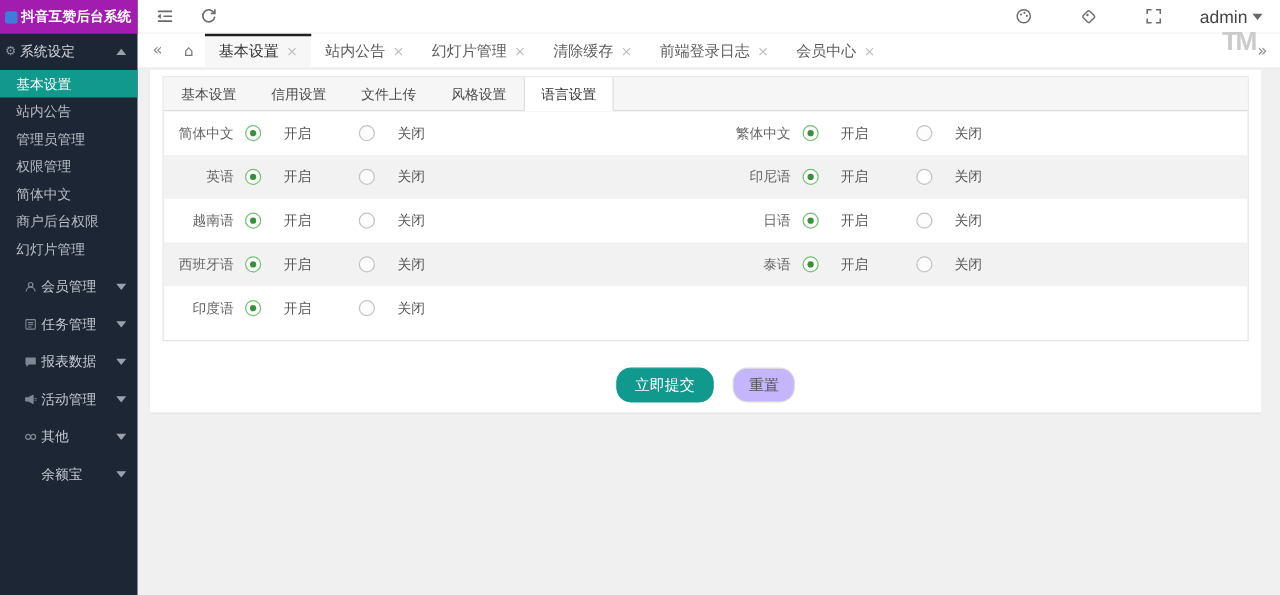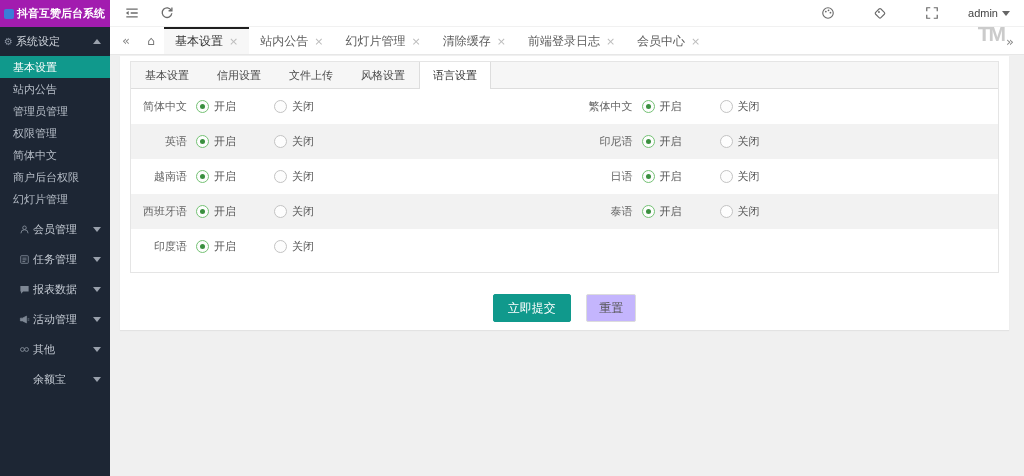--- a/index.html
+++ b/index.html
@@ -26,21 +26,21 @@
   .gicon{width:11px;height:11px;flex:0 0 auto;color:#7e8794;display:inline-flex;}
   .gicon svg{width:11px;height:11px;}
   .gicon.empty{visibility:hidden;}
 
   
   .topbar{position:absolute;left:110px;top:0;right:0;height:27px;background:#fff;border-bottom:1px solid #f1f1f1;display:flex;align-items:center;padding:0 14px 0 14px;}
   .hicon{width:15px;height:15px;color:#6b6b6b;display:inline-flex;align-items:center;justify-content:center;cursor:pointer;}
   .hicon svg{width:14px;height:14px;}
   .hicon + .hicon{margin-left:20px;}
   .topbar-right{margin-left:auto;display:flex;align-items:center;gap:17px;}
-  .admin{display:flex;align-items:center;gap:4px;color:#444;font-size:11px;cursor:pointer;margin-left:12px;}
+  .admin{display:flex;align-items:center;gap:4px;color:#444;font-size:14px;cursor:pointer;margin-left:12px;}
   .admin .caret-down{border-top-color:#666;margin-left:0;}
 
   
   .tabbar{position:absolute;left:110px;top:27px;right:0;height:28px;background:#fff;border-bottom:1px solid #e7e7e7;display:flex;align-items:stretch;padding-left:4px;}
   .tb-ctl{width:24px;display:flex;align-items:center;justify-content:center;color:#888;font-size:13px;cursor:pointer;}
   .tb-home{width:26px;display:flex;align-items:center;justify-content:center;color:#777;font-size:12px;cursor:pointer;}
   .tb-tab{display:flex;align-items:center;padding:0 11px;color:#5c5c5c;font-size:12px;cursor:pointer;white-space:nowrap;gap:6px;border-top:2px solid transparent;}
   .tb-tab .x{color:#bcbcbc;font-size:11px;}
   .tb-tab.active{background:#f7f7f7;border-top:2px solid #1f1f1f;color:#333;}
   .tb-fwd{position:absolute;right:10px;top:0;height:28px;display:flex;align-items:center;color:#888;font-size:13px;cursor:pointer;}
@@ -52,27 +52,27 @@
   .panel{border:1px solid #e5e5e5;background:#fff;}
   .ptabs{height:27px;background:#f6f6f6;border-bottom:1px solid #ddd;display:flex;align-items:stretch;}
   .ptab{display:flex;align-items:center;padding:0 13px;font-size:11px;color:#4a4a4a;cursor:pointer;border-right:1px solid transparent;border-left:1px solid transparent;}
   .ptab.active{background:#fff;border-left:1px solid #ddd;border-right:1px solid #ddd;margin-bottom:-1px;color:#333;}
   .pbody{padding:0 0 8px 0;}
   .frow{height:35px;display:flex;align-items:center;}
   .frow.striped{background:#f2f2f2;}
   .fcell{width:50%;display:flex;align-items:center;}
   .fcell.right{padding-left:12px;}
   .flabel{width:56px;text-align:right;margin-right:9px;font-size:11px;color:#666;flex:0 0 auto;}
-  .radio{display:inline-flex;align-items:center;gap:5px;cursor:pointer;font-size:11px;color:#555;}
+  .radio{display:inline-flex;align-items:center;gap:18px;cursor:pointer;font-size:11px;color:#555;}
   .radio + .radio{margin-left:38px;}
   .rring{width:13px;height:13px;border-radius:50%;border:1px solid #c3c3c3;background:#fdfdfd;display:inline-block;position:relative;}
   .radio.checked .rring{border-color:var(--radio-ring);}
   .radio.checked .rring::after{content:"";position:absolute;left:3px;top:3px;width:5px;height:5px;border-radius:50%;background:var(--radio-on);}
   .actions{margin-top:21px;text-align:center;}
-  .btn{display:inline-block;font-size:12px;border-radius:2px;cursor:pointer;line-height:1;}
+  .btn{display:inline-block;font-size:12px;border-radius:12px;cursor:pointer;line-height:1;}
   .btn-submit{background:var(--accent);color:#fff;border:1px solid var(--accent);padding:7px 14px;}
   .btn-reset{background:#c4b5fd;color:#555;border:1px solid #dcdcdc;padding:7px 12px;margin-left:12px;}
 </style>
 </head>
 <body>
 
 <aside class="sidebar">
   <div class="logo">
     <span class="logo-mark"></span>
     <span class="logo-title">抖音互赞后台系统</span>

